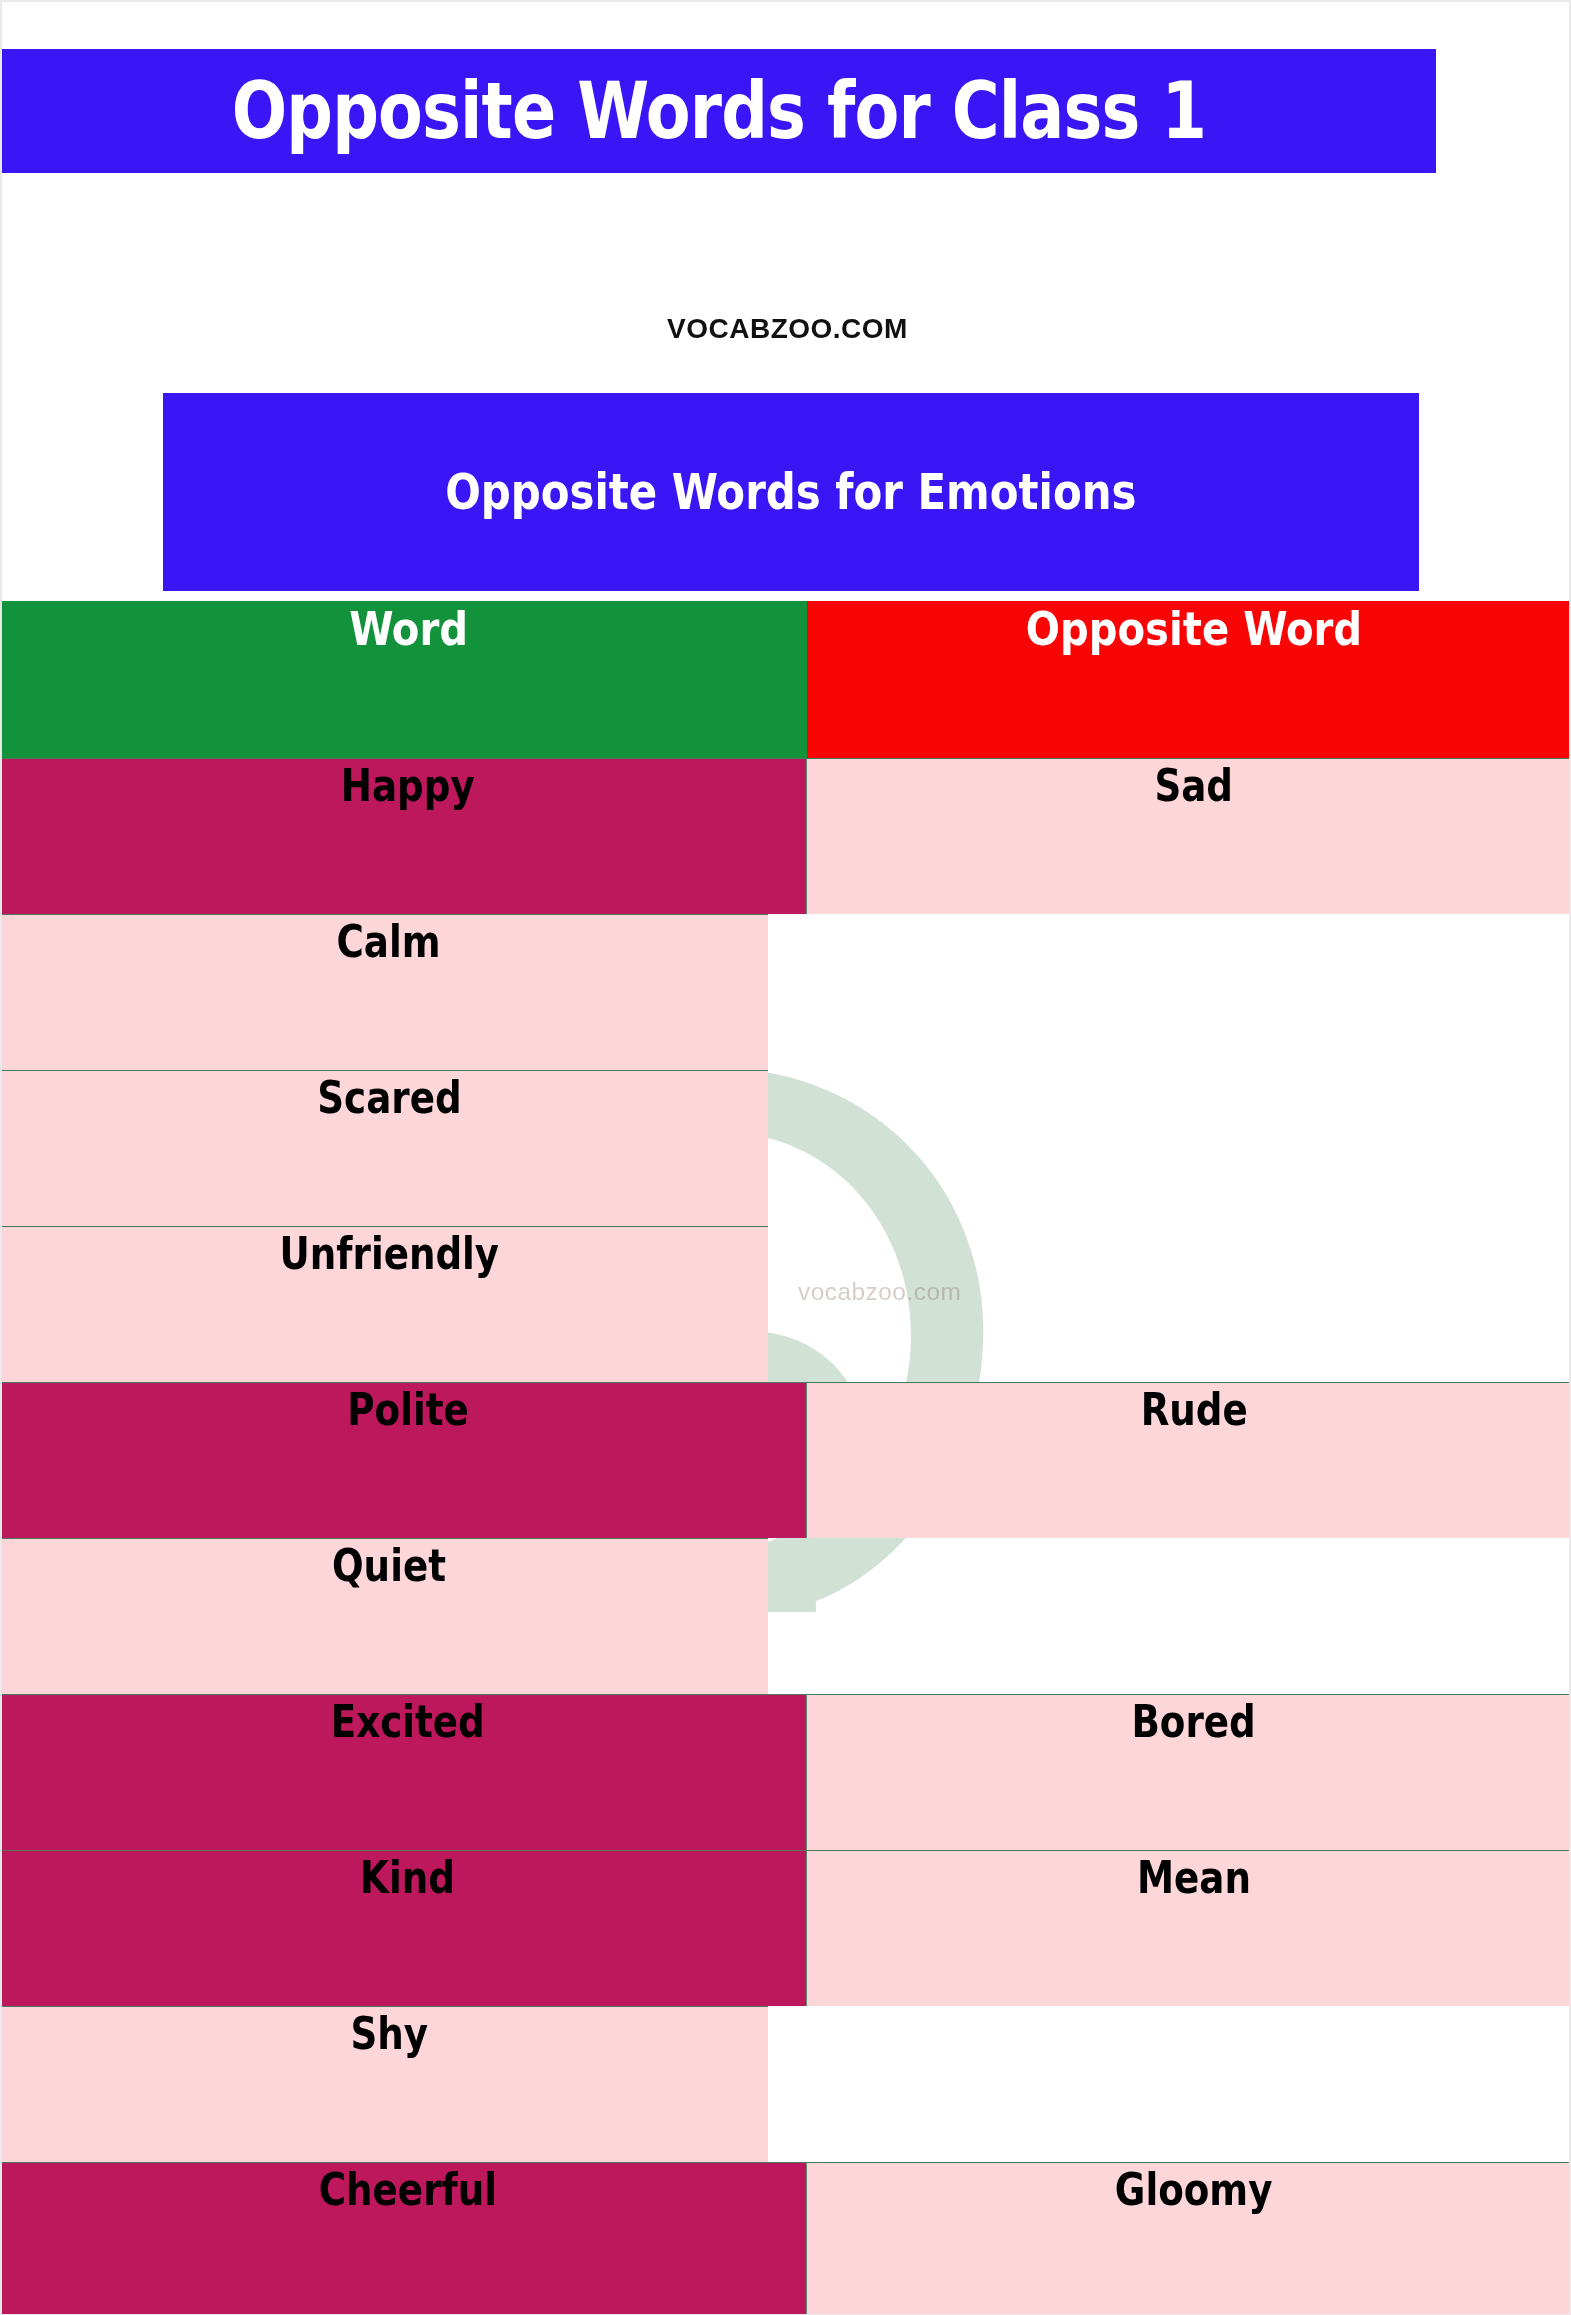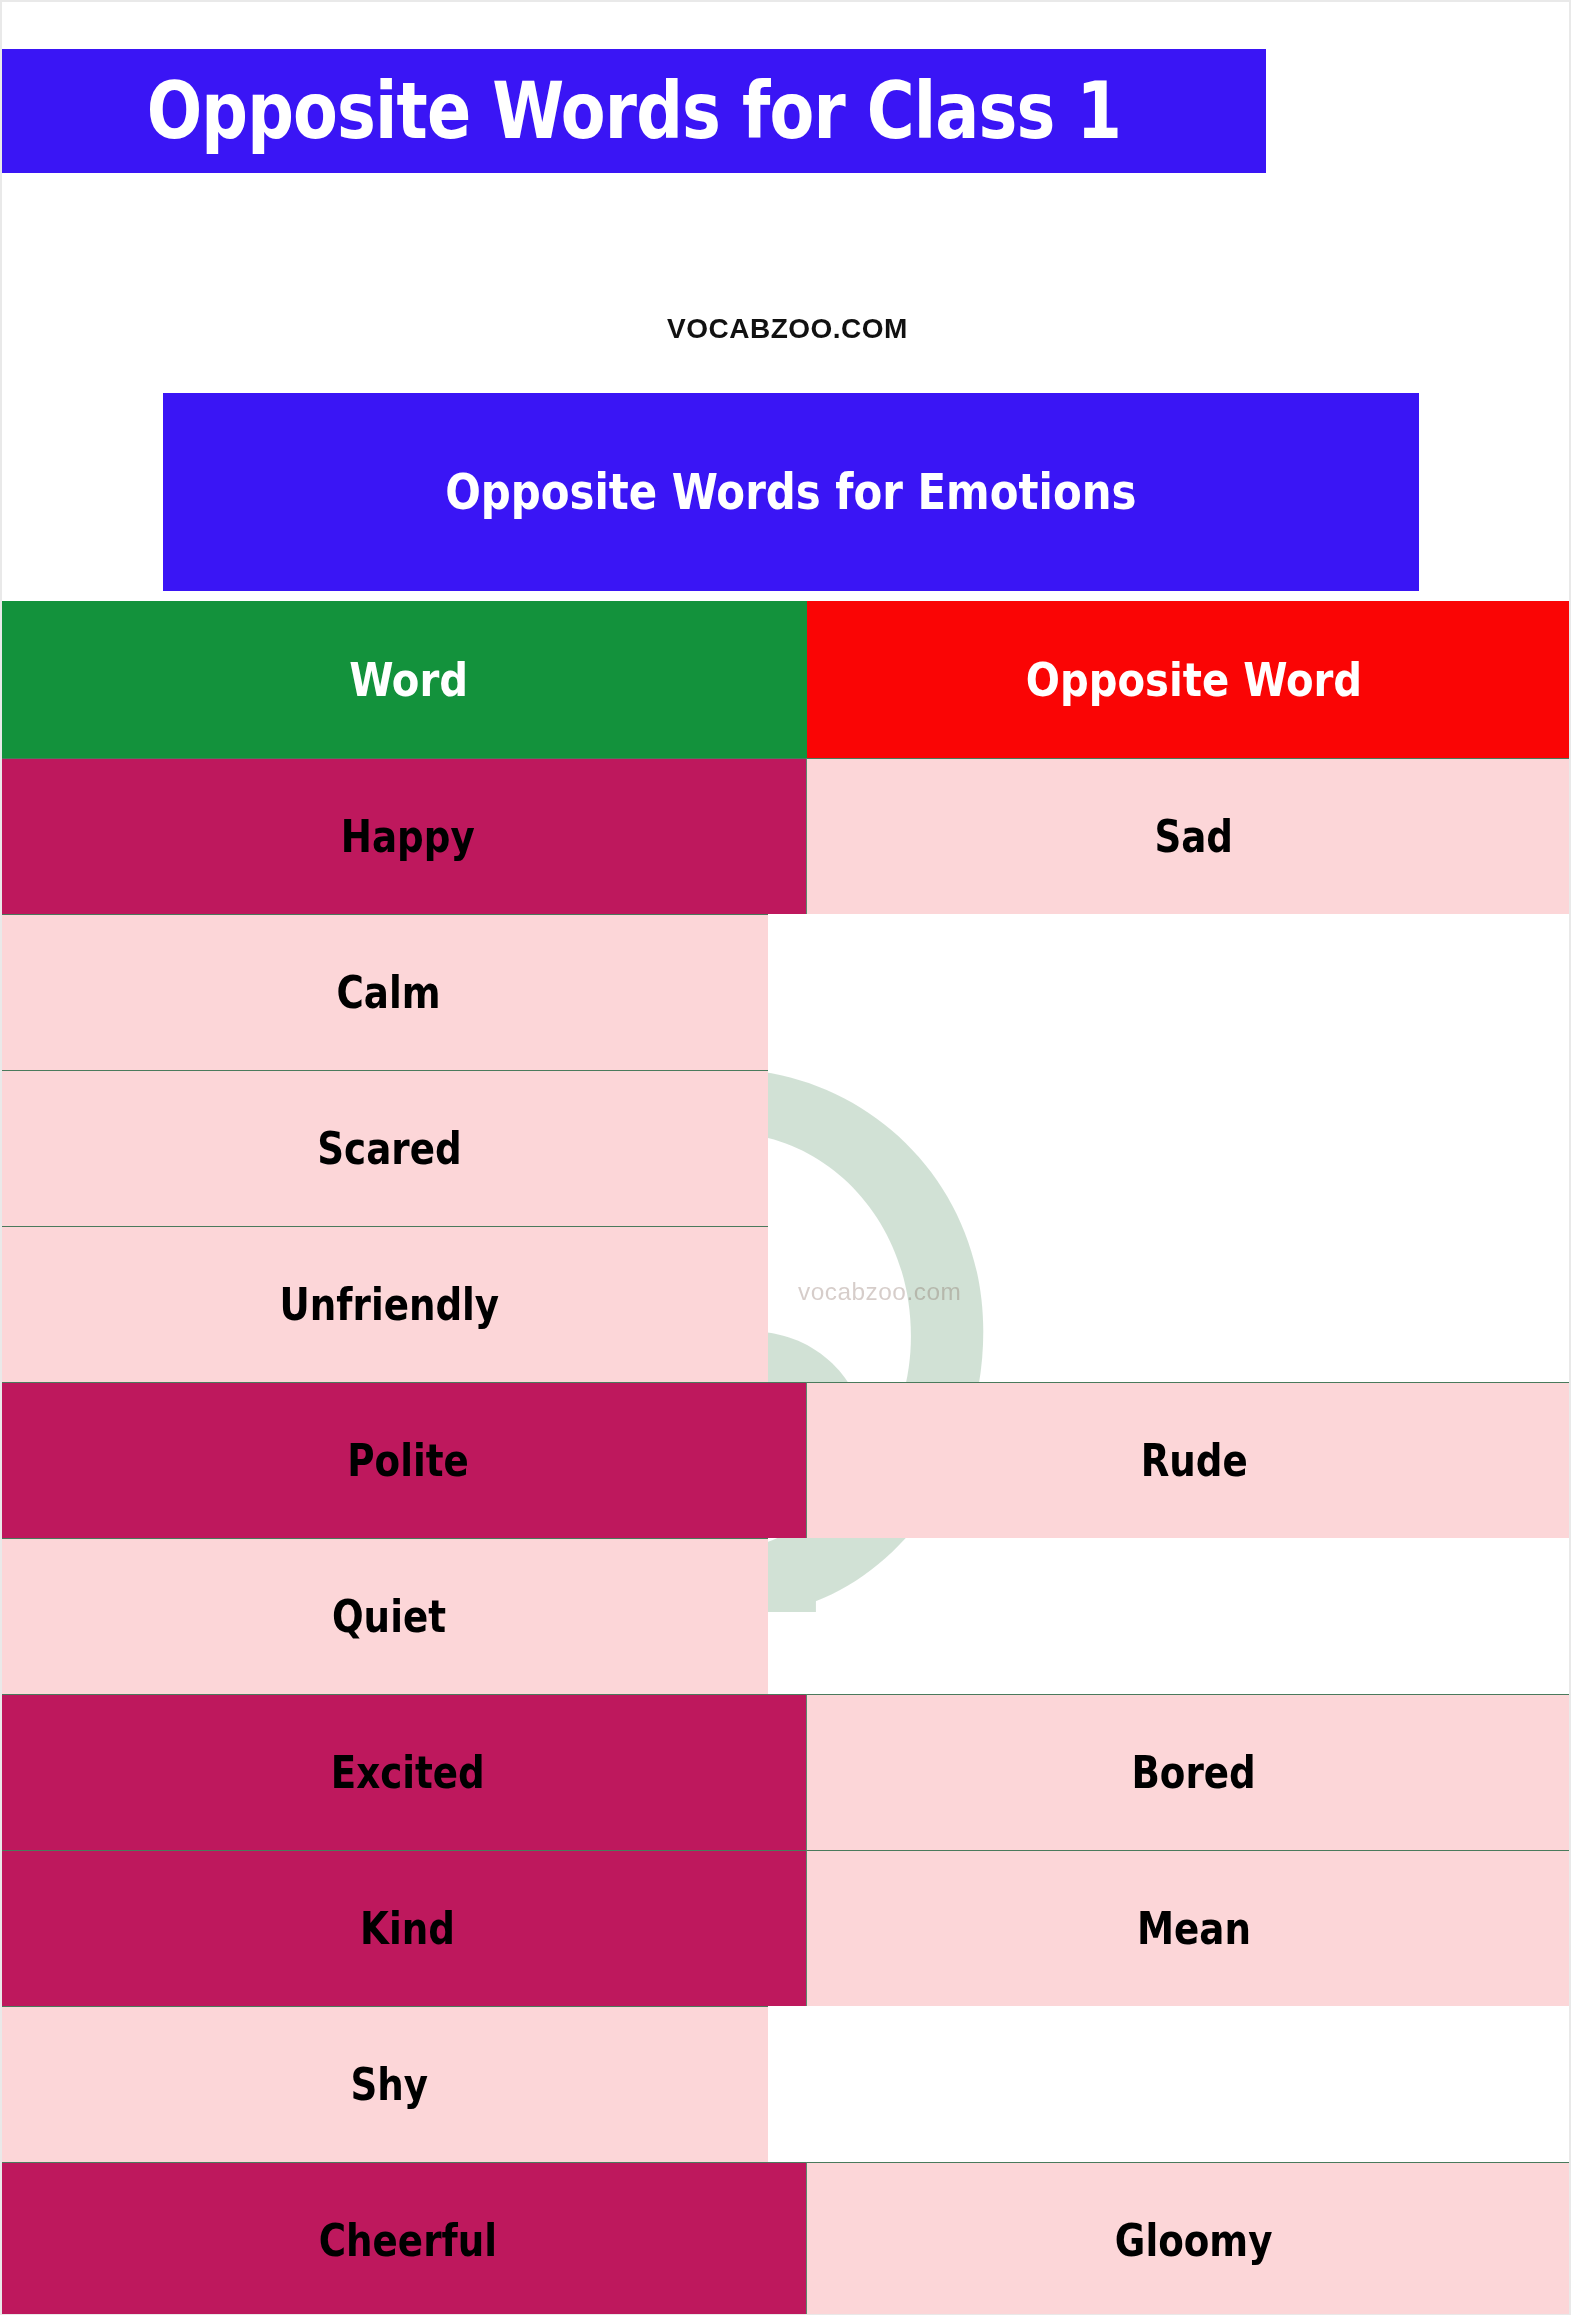--- a/index.html
+++ b/index.html
@@ -24,21 +24,21 @@
     box-sizing: border-box;
     border: 2.7px solid #e9e9e9;
     overflow: hidden;
   }
 
   
   .title-banner {
     position: absolute;
     left: 0px;
     top: 47px;
-    width: 1264px;
+    width: 1434px;
     height: 124px;
     background: #3A15F5;
     display: flex;
     align-items: center;
     justify-content: center;
   }
   .title-banner-text {
     color: #ffffff;
     font-family: "DejaVu Sans Condensed", "Liberation Sans Narrow", "Liberation Sans", sans-serif;
     font-weight: bold;
@@ -118,21 +118,21 @@
     z-index: 10;
   }
   .row {
     display: flex;
     width: 100%;
     position: relative;
   }
   .cell {
     box-sizing: border-box;
     display: flex;
-    align-items: center;
+    align-items: flex-start;
     justify-content: center;
     text-align: center;
     padding-left: 8px;
   }
   .col-left  { width: 805px; }
   .col-right { width: 766px; }
 
   .head-row .cell {
     height: 157px;
   }

